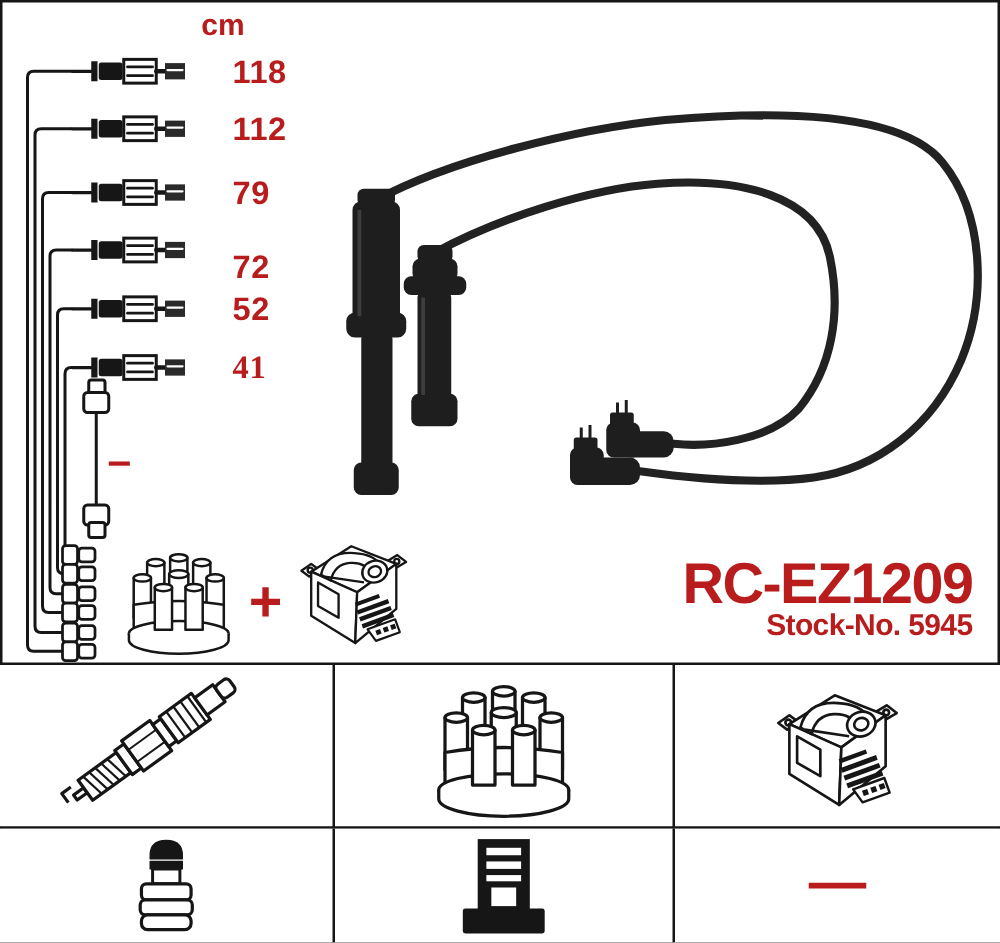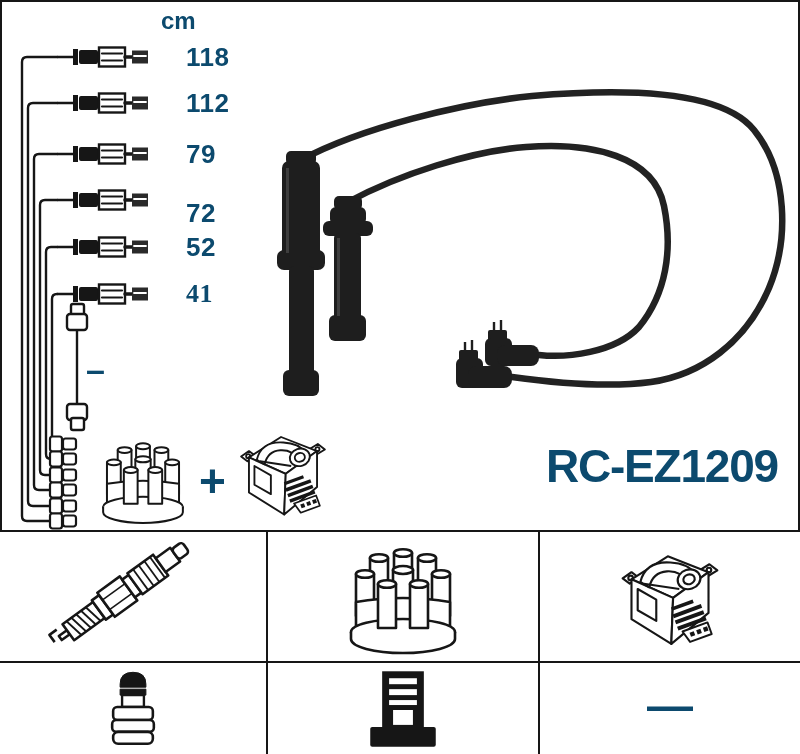--- a/index.html
+++ b/index.html
@@ -1,18 +1,18 @@
 <!DOCTYPE html>
 <html><head>
 <meta charset="utf-8">
 <style>
   html,body{margin:0;padding:0;background:#e8e8e8;}
   .frame{
     position:relative;width:800px;height:754px;background:#ffffff;
-    font-family:"Liberation Sans", sans-serif;color:#0c4a6e;overflow:hidden;
+    font-family:"Liberation Sans", sans-serif;color:#b91c1c;overflow:hidden;
     box-shadow: inset 0 0 0 2px #161616, inset 0 -5px 0 0 #161616;
   }
   .abs{position:absolute;}
   .unit-label{left:161px;top:8px;font-size:24px;font-weight:700;line-height:26px;}
   .len{left:161px;font-size:26px;font-weight:700;line-height:30px;letter-spacing:0.5px;margin-left:25px;}
   .len0{top:42px;} .len1{top:88px;} .len2{top:139px;}
   .len3{top:198px;} .len4{top:232px;} .len5{top:279px;font-family:Liberation Serif, serif;}
   .coil-wire-dash{left:86px;top:352px;font-size:34px;font-weight:700;line-height:34px;}
   .plus-sign{left:199px;top:456px;font-size:46px;font-weight:700;line-height:50px;}
   .product-code{right:22px;top:448px;font-size:46px;font-weight:700;letter-spacing:-1.2px;line-height:36px;}
@@ -182,20 +182,21 @@
   <div class="abs unit-label">cm</div>
   <div class="abs len len0">118</div>
   <div class="abs len len1">112</div>
   <div class="abs len len2">79</div>
   <div class="abs len len3">72</div>
   <div class="abs len len4">52</div>
   <div class="abs len len5">41</div>
   <div class="abs coil-wire-dash">–</div>
   <div class="abs plus-sign">+</div>
   <div class="abs product-code">RC-EZ1209</div>
+  <div class="abs stock-no">Stock-No. 5945</div>
 
   <div class="parts-table">
     <div class="cell r1 c1">
       <svg width="268" height="129" viewBox="0 0 268 129">
         <g transform="translate(64,104) rotate(-36)" fill="#fff" stroke="#161616" stroke-width="2.6" stroke-linejoin="round">
           <path d="M-2,-9 L-11,-9 L-11,0" fill="none"></path>
           <rect x="-4" y="-2.5" width="10" height="5"></rect>
           <rect x="6" y="-10" width="38" height="20"></rect>
           <g stroke-width="1.8">
             <line x1="11" y1="-10" x2="15" y2="10"></line>

